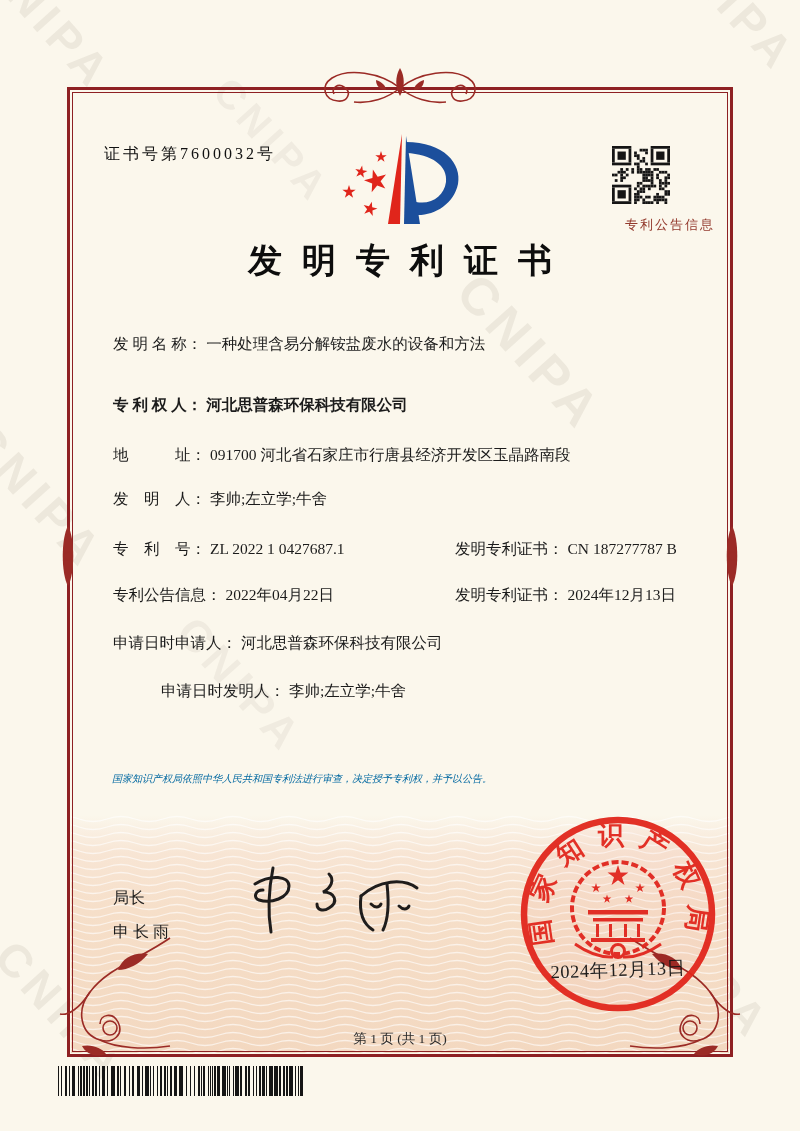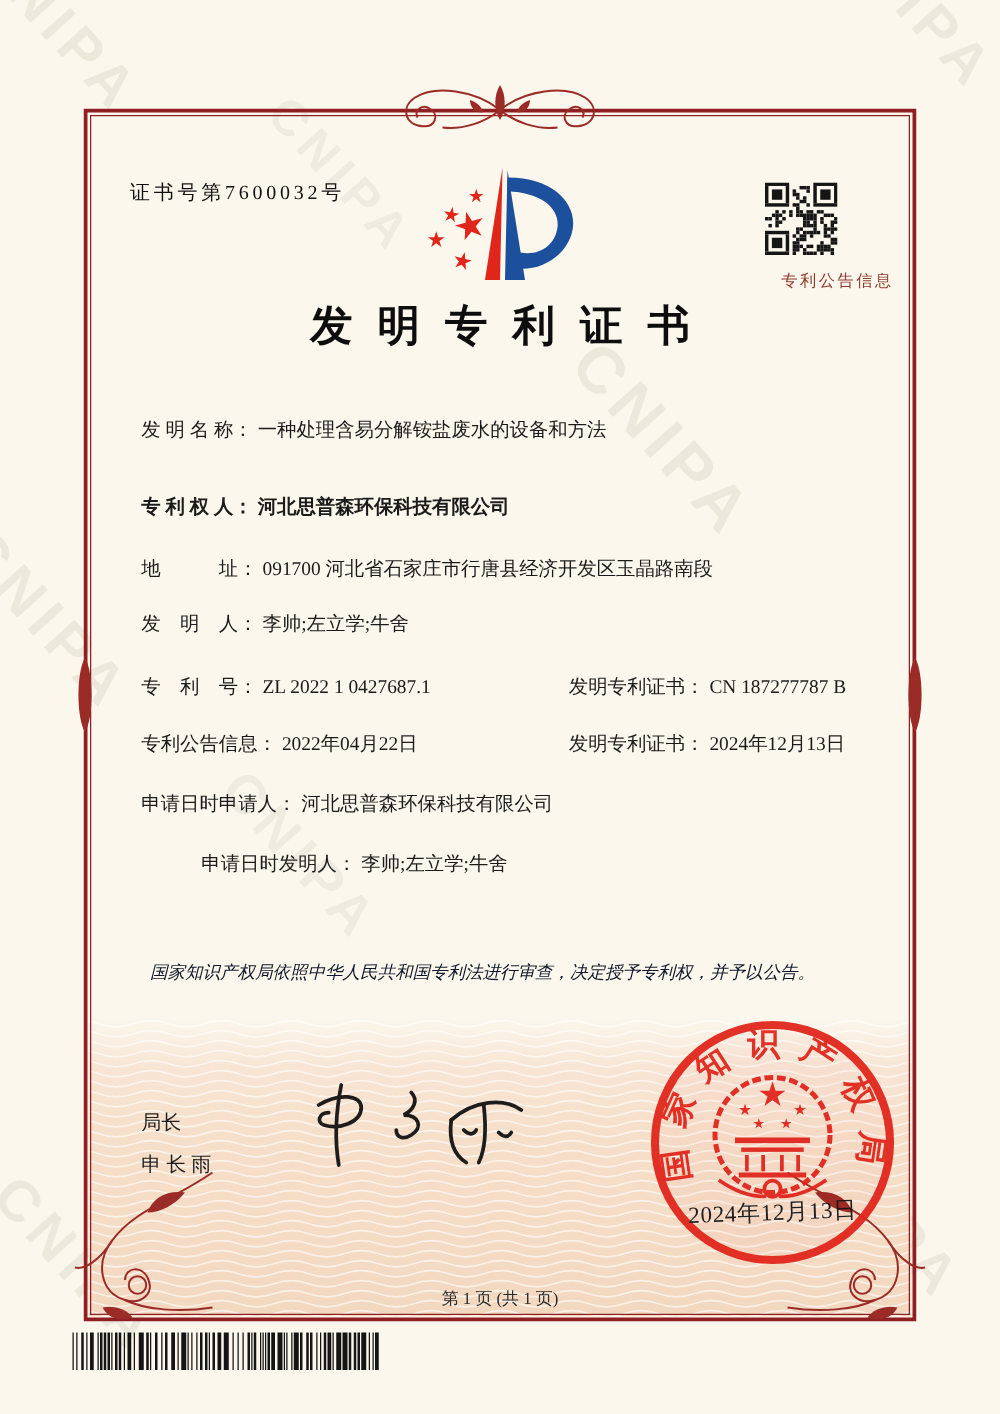--- a/index.html
+++ b/index.html
@@ -48,22 +48,22 @@
   #title{left:0;top:238px;width:800px;text-align:center;font-size:34px;font-weight:bold;
          letter-spacing:20px;text-indent:20px;color:#0d0d0d;}
   #qr{left:612px;top:146px;}
   #qr-label{left:608px;top:216px;width:124px;text-align:center;font-size:13px;
             letter-spacing:2px;color:#93392c;}
   .row{left:113px;font-size:15.5px;color:#1b1b1b;}
   .row .v{margin-left:4px;}
   .rcol{position:absolute;left:342px;top:0;}
   #row0{top:334px;} #row1{top:395px;font-weight:bold;} #row2{top:445px;} #row3{top:489px;}
   #row4{top:539px;} #row5{top:585px;} #row6{top:633px;} #row7{top:681px;margin-left:48px;}
-  #statement{left:92px;top:766px;width:618px;font-size:14px;line-height:25.5px;
-             color:#0f172a;white-space:normal;text-align:justify;font-style:italic;}
+  #statement{left:92px;top:766px;width:618px;font-size:10px;line-height:25.5px;
+             color:#0369a1;white-space:normal;text-align:justify;font-style:italic;}
   #statement .l1{display:block;text-indent:2em;}
   #signer-title{left:113px;top:888px;font-size:16px;}
   #signer-name{left:113px;top:922px;font-size:16px;letter-spacing:4px;}
   #signature{left:243px;top:860px;z-index:5;}
   #signature path{fill:none;stroke:#1f1d1c;stroke-width:3;stroke-linecap:round;}
   #seal{left:512px;top:808px;z-index:6;}
   #footer-page{left:0;top:1030px;width:800px;text-align:center;font-size:13.5px;
                color:#2c2c2c;z-index:5;}
   #barcode{left:58px;top:1066px;width:248px;height:30px;z-index:5;}
 </style>

